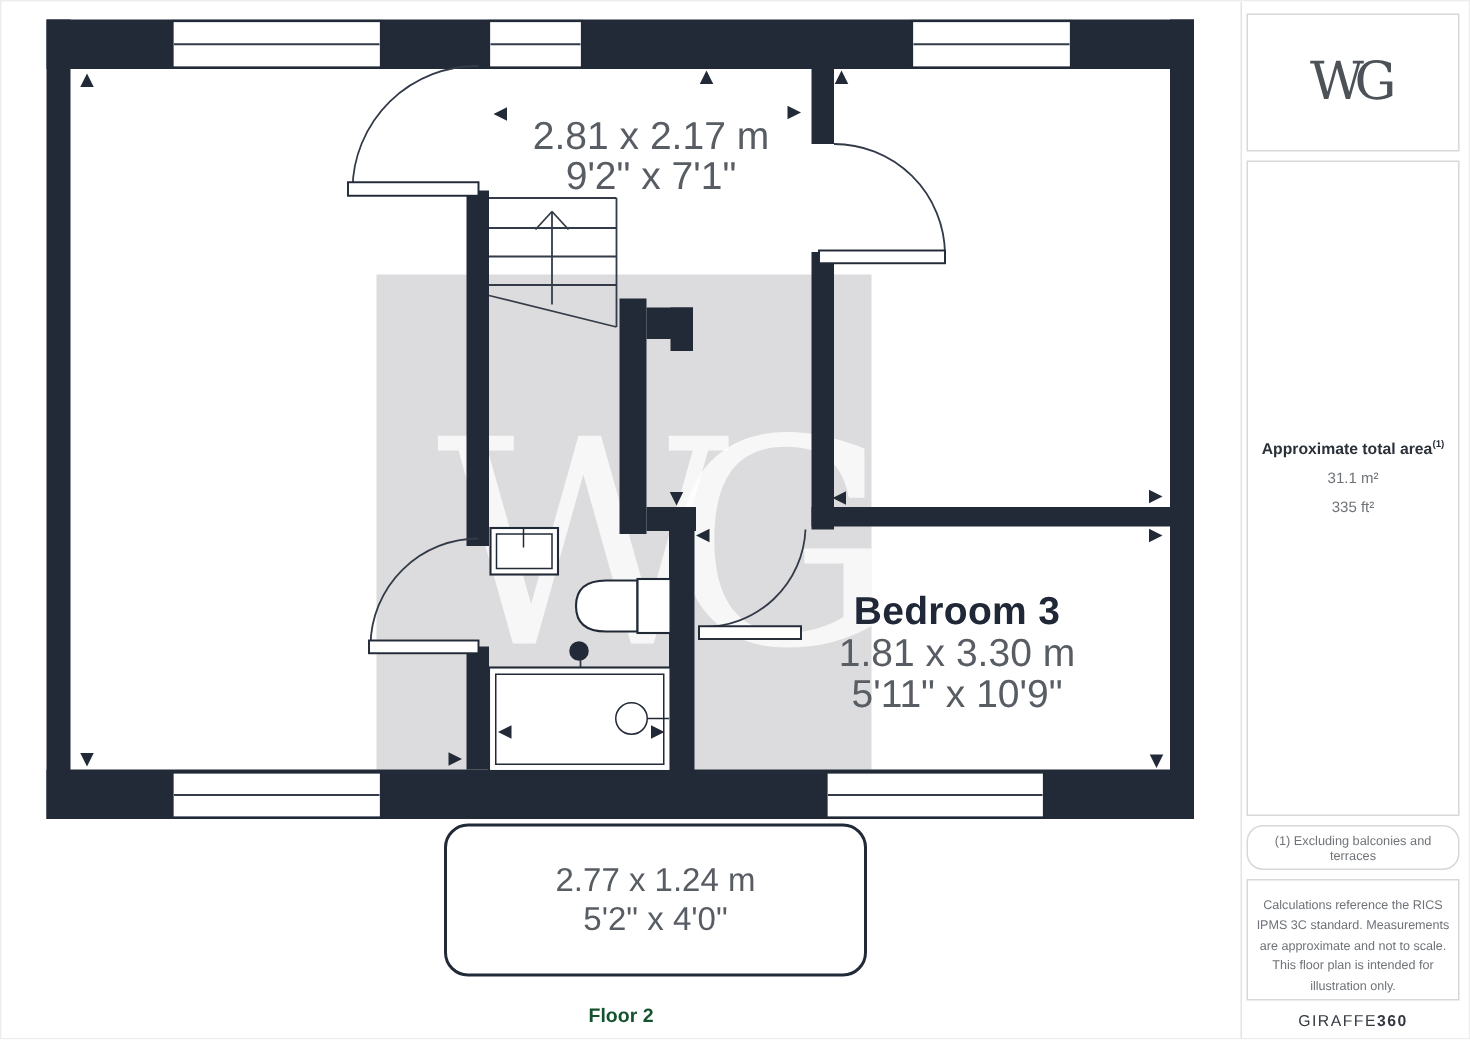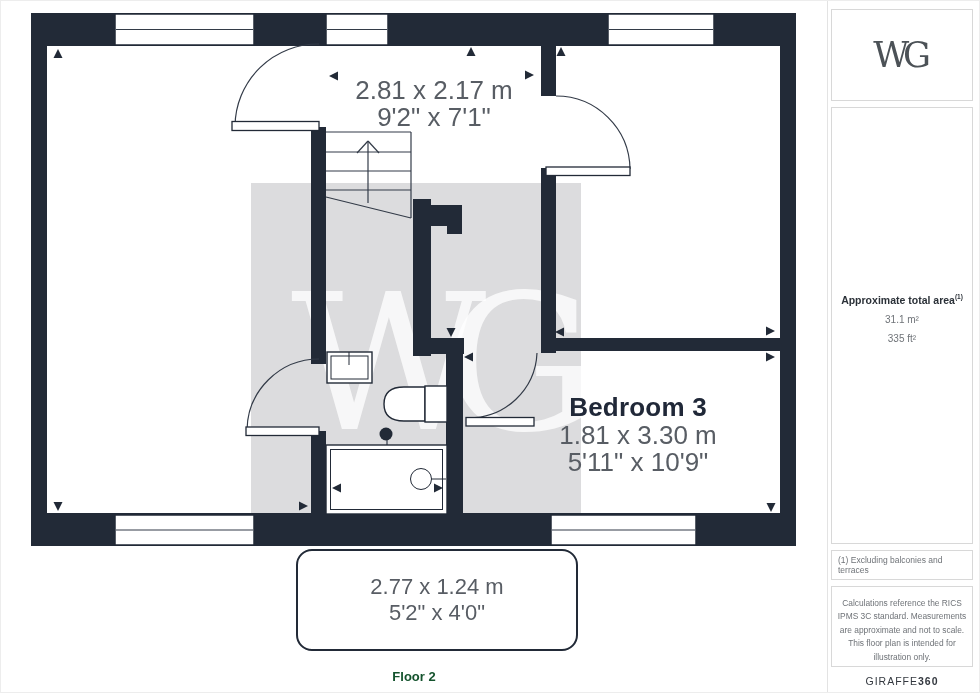--- a/index.html
+++ b/index.html
@@ -19,22 +19,22 @@
                font-size:13px;font-weight:700;color:#14532d;}
   
   #sidebar{position:absolute;left:826px;top:0;width:154px;height:693px;background:#fff;border-left:1px solid #e3e3e3;}
   .sbox{position:absolute;left:3px;width:142px;border:1px solid #d8d8d8;background:#fff;box-sizing:border-box;}
   #sb-logo{top:8px;height:92px;display:flex;align-items:center;justify-content:center;
            font-family:"DejaVu Serif",serif;font-size:35px;color:#4c5257;letter-spacing:-0.18em;padding-right:6px;}
   #sb-area{top:106px;height:437px;display:flex;flex-direction:column;justify-content:center;align-items:center;text-align:center;padding-bottom:14px;}
   #sb-area .atitle{font-size:10.5px;font-weight:700;color:#2b3138;}
   #sb-area .atitle sup{font-size:6.5px;}
   #sb-area .aval{font-size:10px;color:#6f7378;margin-top:8px;}
-  #sb-note1{top:549px;height:30px;display:flex;align-items:center;justify-content:center;
-            font-size:8.5px;color:#6f7378;padding:0 6px;}
+  #sb-note1{top:549px;height:30px;display:flex;align-items:center;justify-content:center;text-align:center;
+            font-size:8.5px;color:#6f7378;padding:0 6px;border-radius:11px;}
   #sb-note2{top:585px;height:81px;font-size:8.4px;color:#6f7378;text-align:center;
             padding:10px 5px 0 5px;line-height:1.6;}
   #sb-note2 .brand{margin-top:9px;font-size:10.5px;color:#33383f;letter-spacing:1px;}
   #sb-note2 .brand .b1{font-weight:500;}
   #sb-note2 .brand .b2{font-weight:800;}
   
   .w{fill:#222a37;}
   .win{fill:#ffffff;stroke:#222a37;stroke-width:1.5;}
   .thin{stroke:#333b48;stroke-width:1.2;fill:none;}
   .leaf{fill:#ffffff;stroke:#222a37;stroke-width:1.3;}

